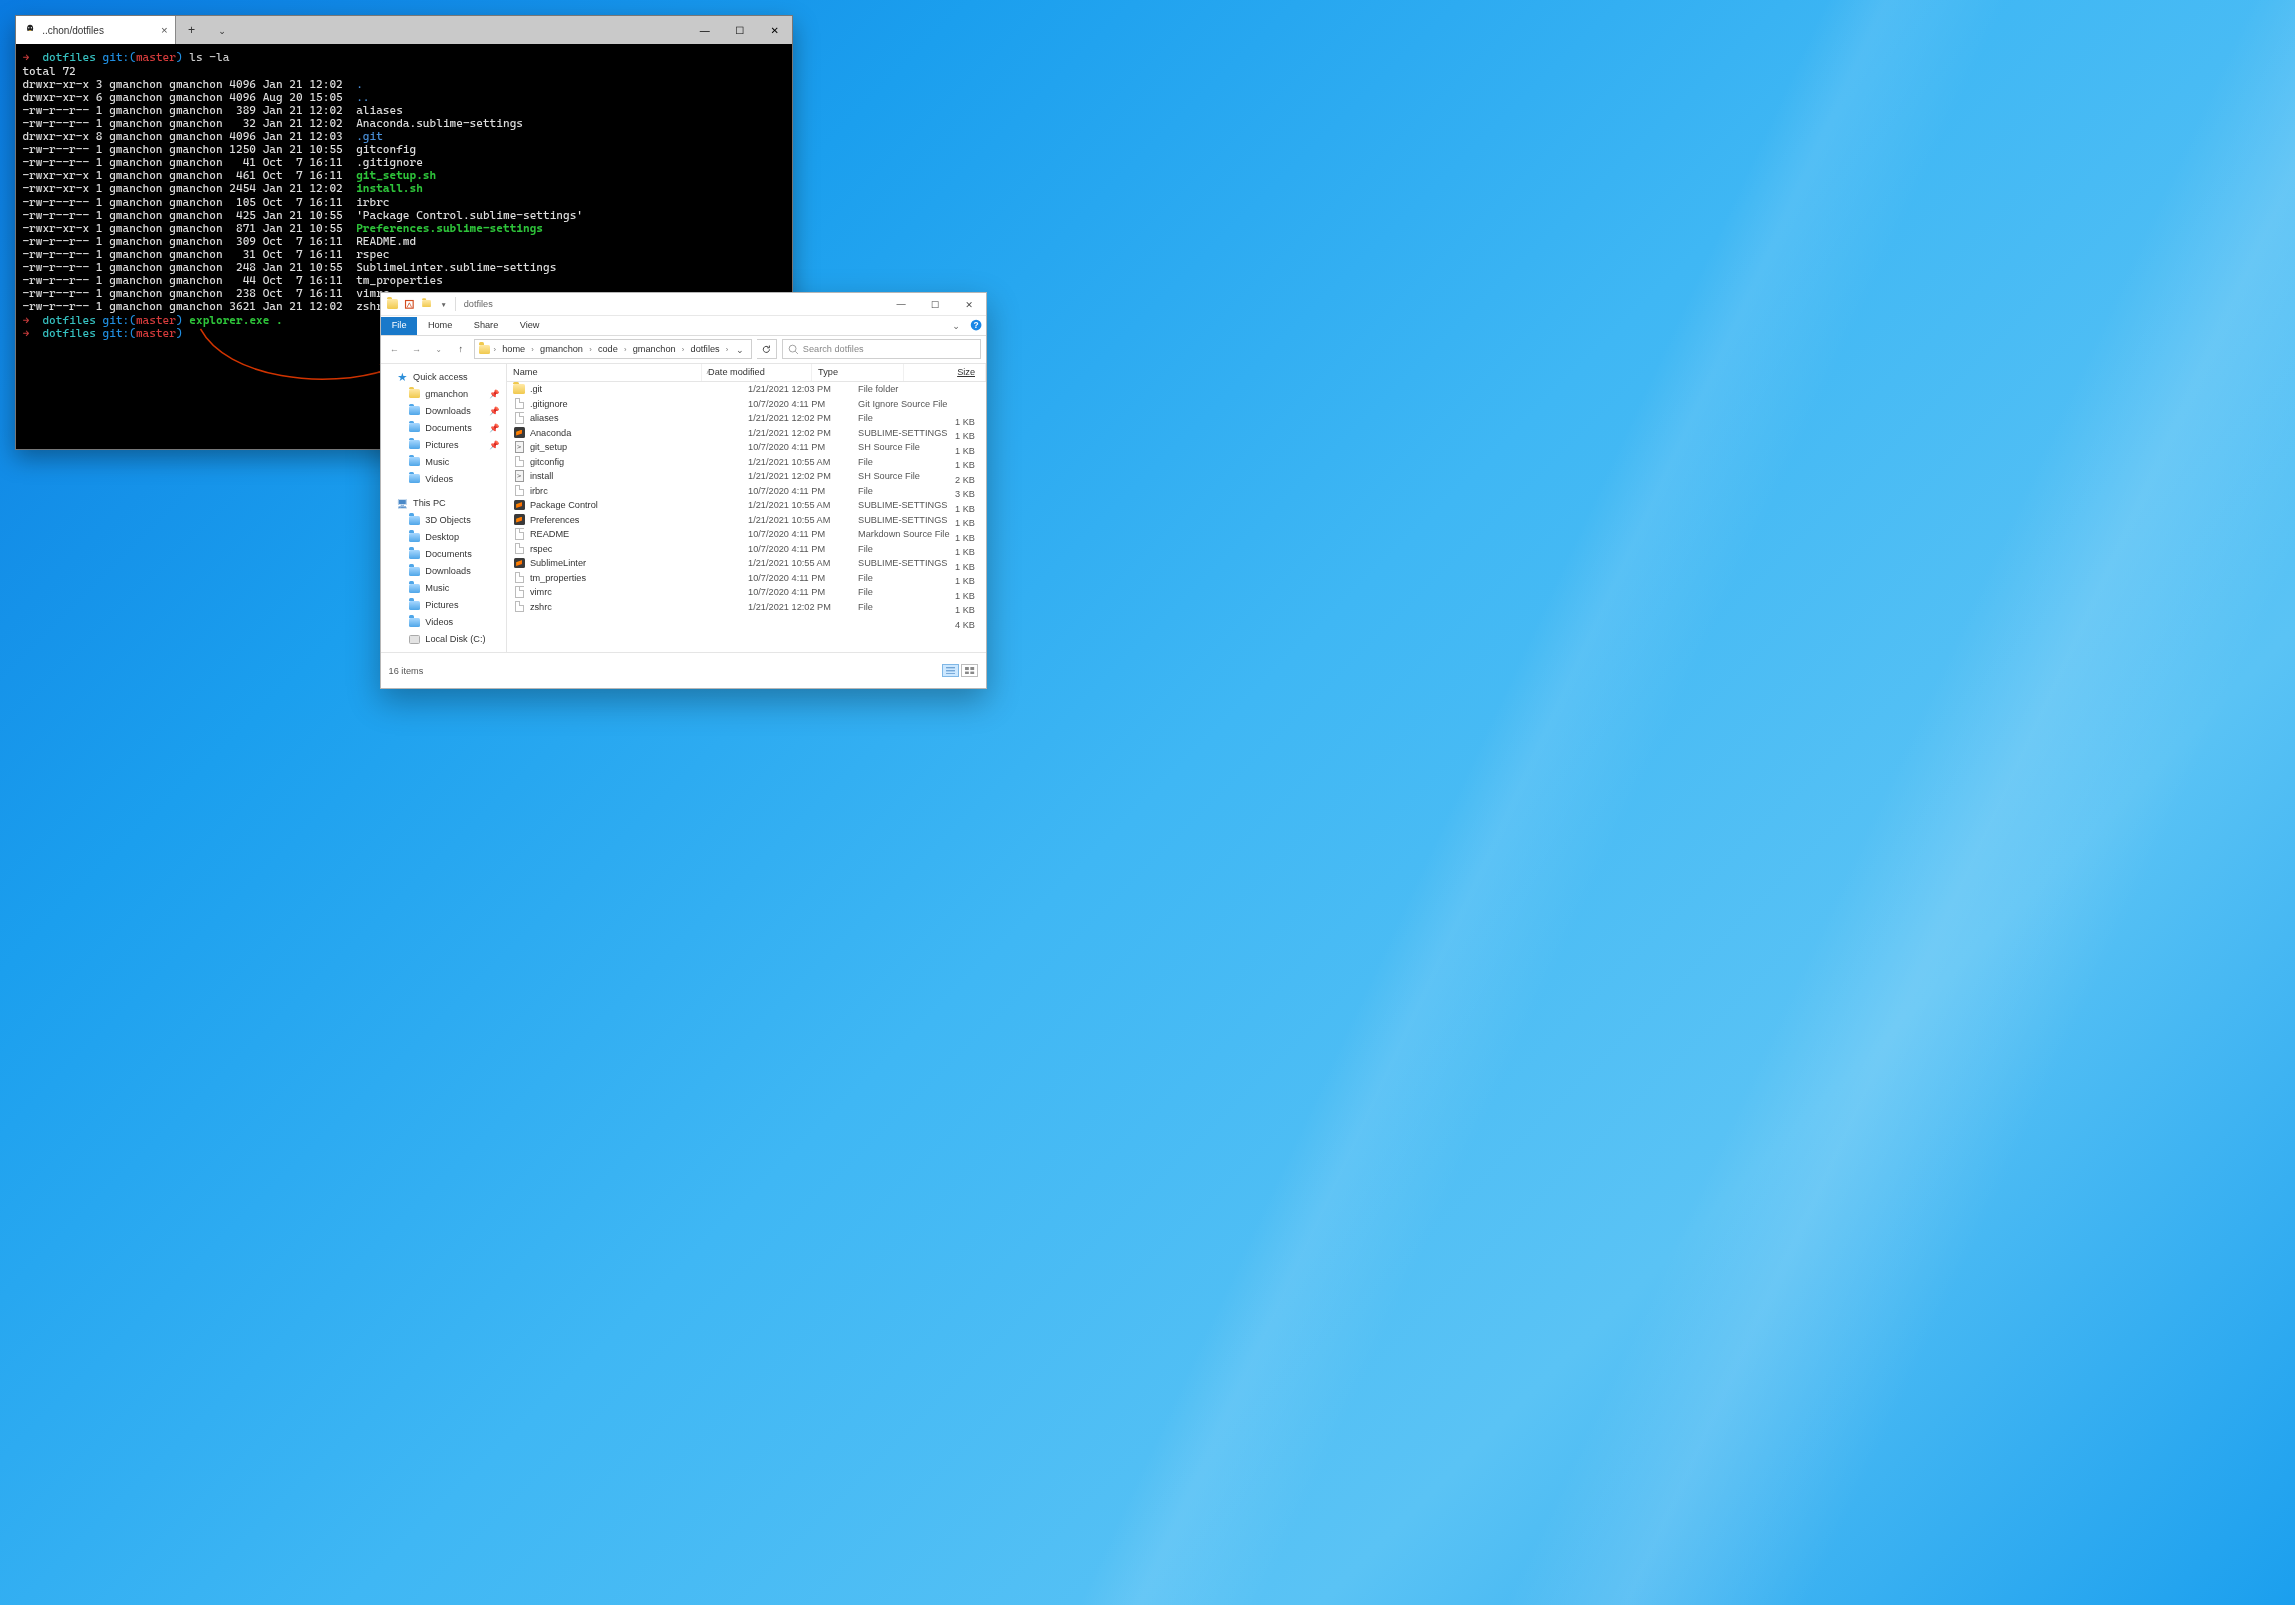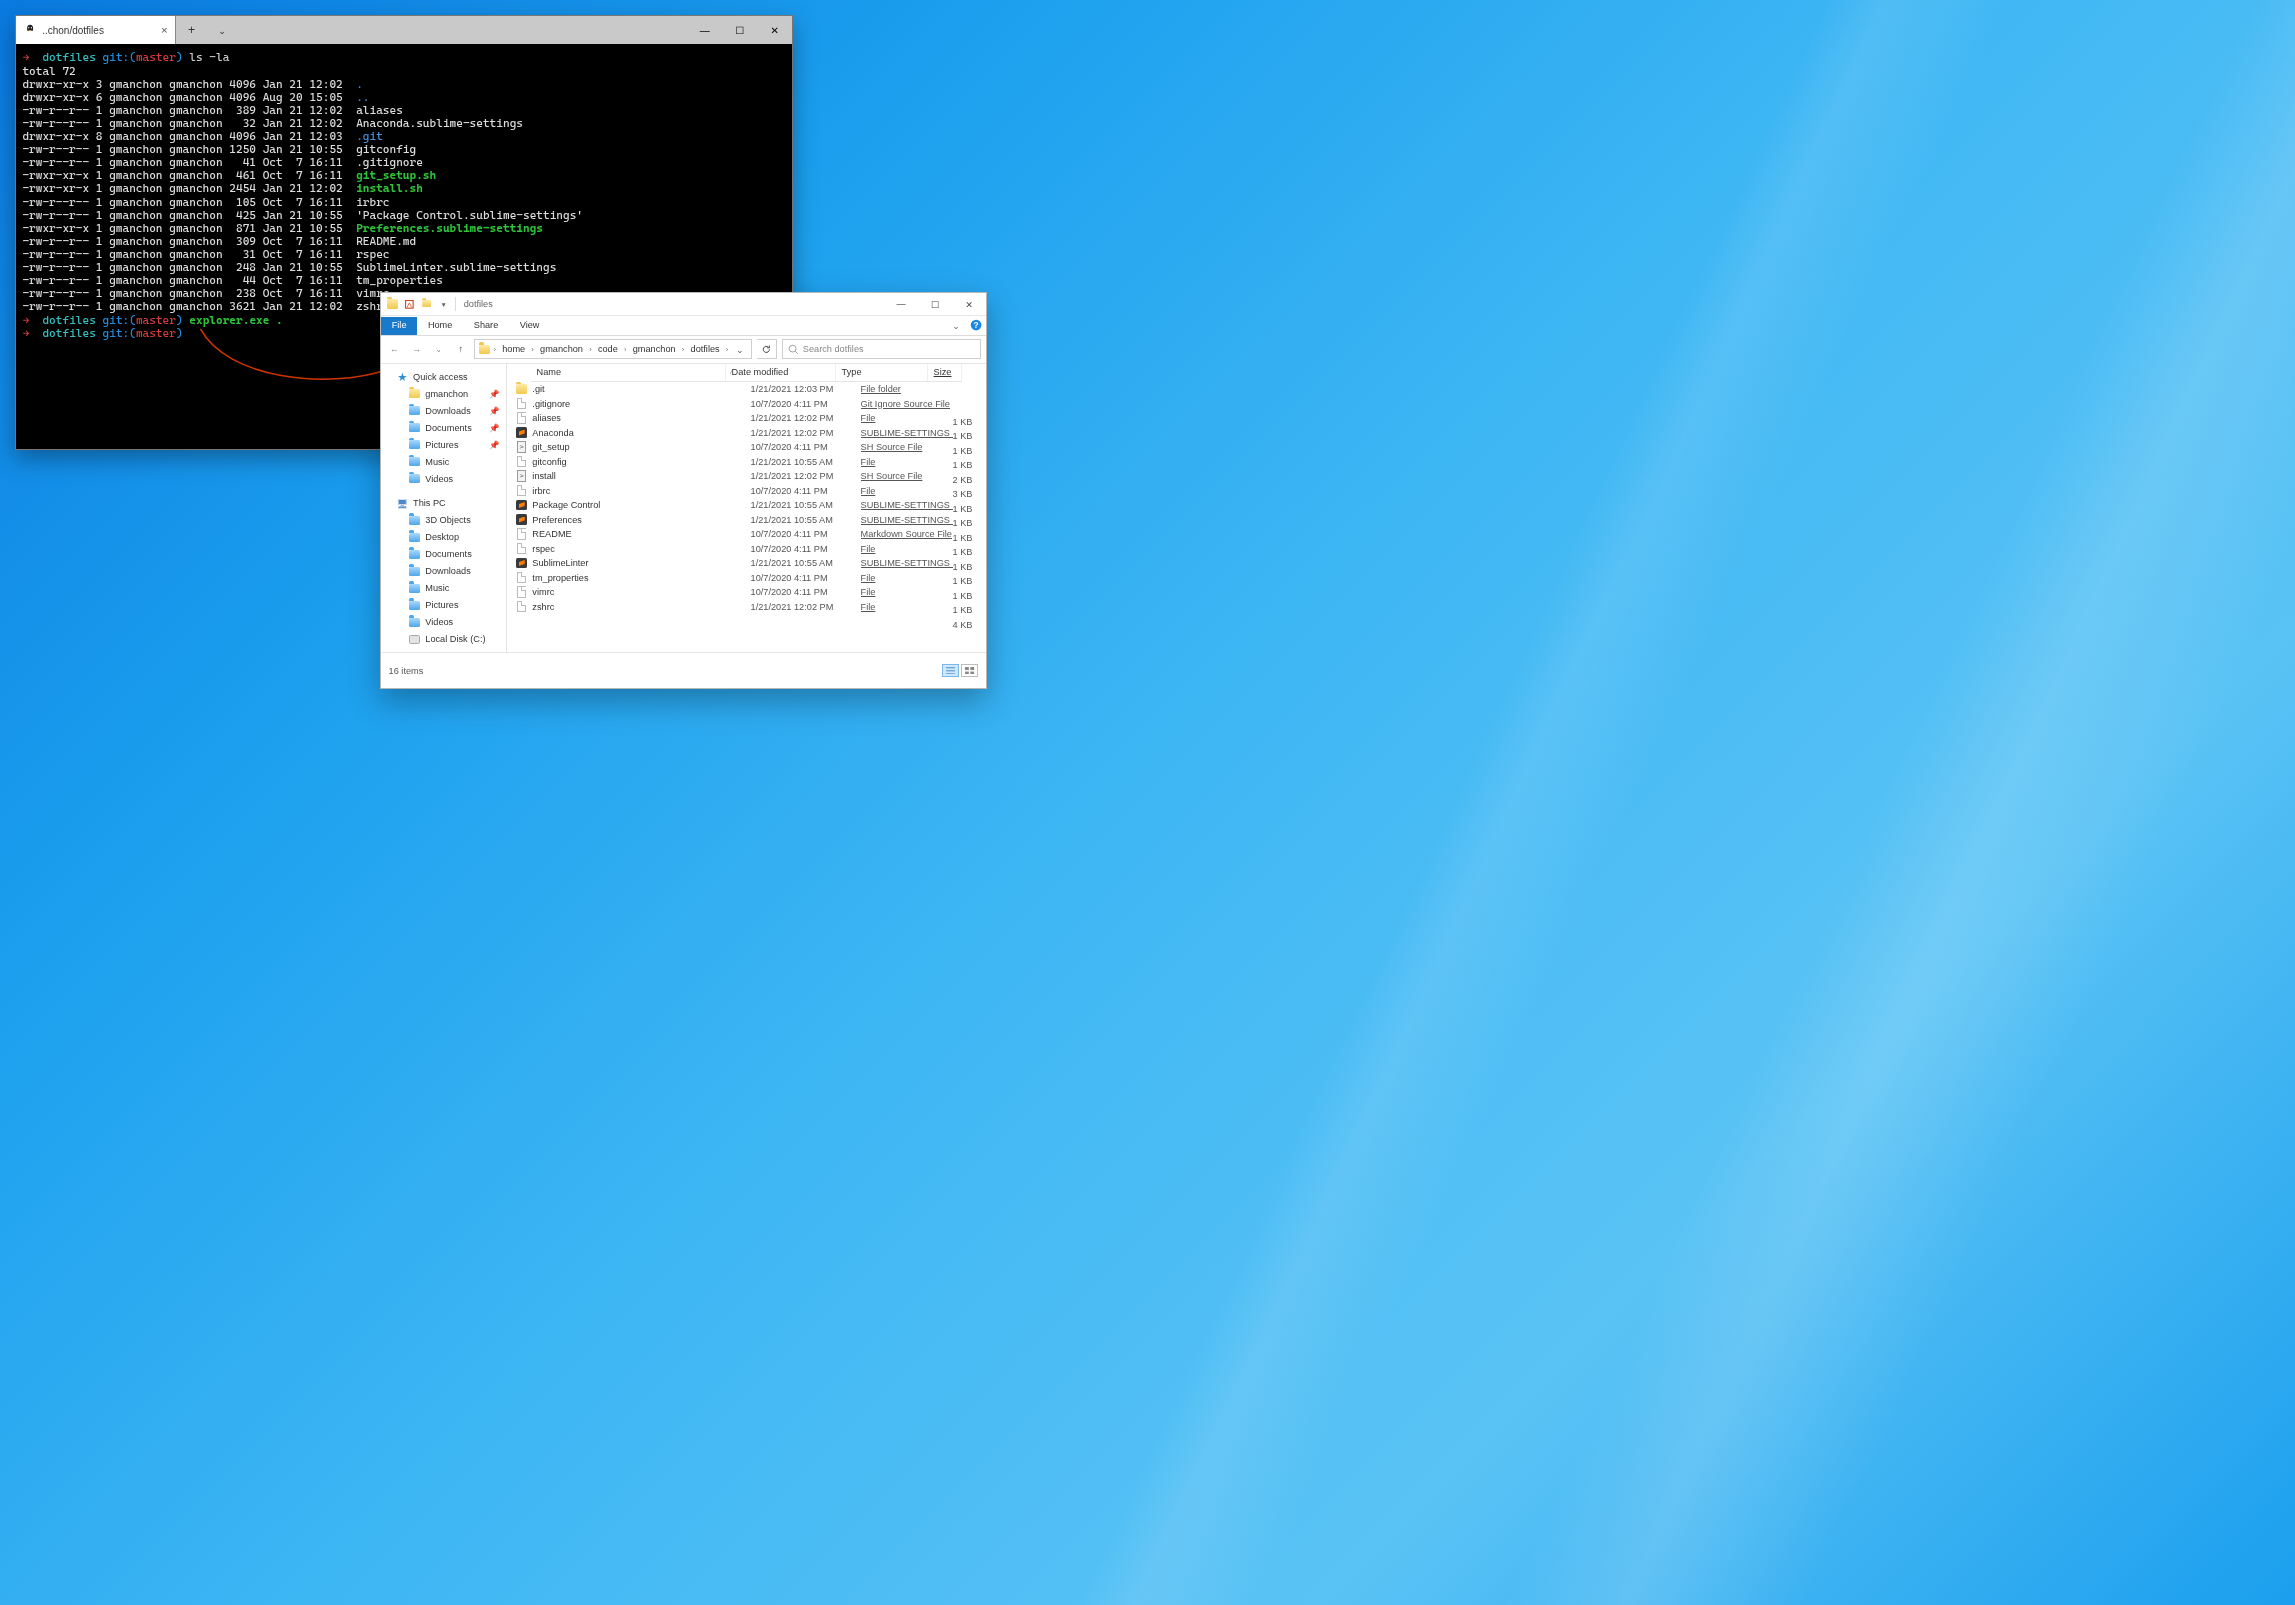--- a/index.html
+++ b/index.html
@@ -144,36 +144,36 @@
   .ico-file::after{content:"";position:absolute;top:-0.8px;right:-0.8px;width:3.8px;height:3.8px;background:#fff;border-left:0.8px solid #bbb;border-bottom:0.8px solid #bbb;}
   .ico-subl{ width:10.7px;height:10.7px;background:#3a3a3a;border-radius:1.5px;position:relative;}
   .ico-subl::after{content:"";position:absolute;inset:2.3px;background:linear-gradient(135deg,#ff9a00,#ff5a00);clip-path:polygon(0 35%,100% 0,100% 65%,0 100%);}
   .ico-sh{ width:9.2px;height:11.4px;border:0.8px solid #999;background:#f4f4f4;position:relative;}
   .ico-sh::after{content:">";position:absolute;top:0.8px;left:1.5px;font-size:6.9px;color:#666;font-family:monospace;}
   .ico-star{color:#2e8fd9;font-size:11.4px;}
   .ico-pc{color:#4a88c7;}
   .ico-disk{width:11.4px;height:9.2px;background:#e3e3e3;border:0.8px solid #aaa;border-radius:1.5px;}
 
   
-  .filepane{flex:1; display:flex; flex-direction:column;align-items:center;}
+  .filepane{flex:1; display:flex; flex-direction:column;}
   .cols{
     height:18.3px; border-bottom:0.8px solid #e5e5e5;
     display:flex; align-items:center; color:#333;
   }
   .col{ padding:0 6.1px; border-right:0.8px solid #f0f0f0; height:100%; display:flex;align-items:center;}
   .col.name{flex:0 0 195px;} .col.date{flex:0 0 110px;} .col.type{flex:0 0 92px;} .col.size{flex:1; justify-content:flex-end; padding-right:10px;text-decoration:underline;}
   .col .sort{ margin-left:auto; transform:translateX(15.3px); color:#888; font-size:6.9px;}
   .rows{flex:1; overflow-y:auto;}
   .row{
     height:14.5px; display:flex; align-items:center;
     padding-left:6.1px;
   }
   .cell{ display:flex; align-items:center; gap:4.6px;}
   .cell.name{flex:0 0 195px;} .cell.date{flex:0 0 110px; color:#555;margin-left:40px;}
-  .cell.type{flex:0 0 92px; color:#555; white-space:nowrap; overflow:hidden; text-overflow:ellipsis;text-decoration:underline;}
+  .cell.type{flex:0 0 92px; color:#555; white-space:nowrap; overflow:hidden; text-overflow:ellipsis;}
   .cell.size{flex:1; justify-content:flex-end; padding-right:11px; color:#555;margin-top:36px;}
 
   .status{
     height:36px; border-top:0.8px solid #e5e5e5;
     display:flex; align-items:center; padding:0 7.6px; color:#555;
   }
   .status .spacer{flex:1;}
   .viewbtn{width:17px;height:13.7px;border:0.8px solid #bdbdbd;margin-left:2.3px;display:flex;align-items:center;justify-content:center;}
   .viewbtn.active{background:#cde8ff;border-color:#7fb7e6;}
 </style>

